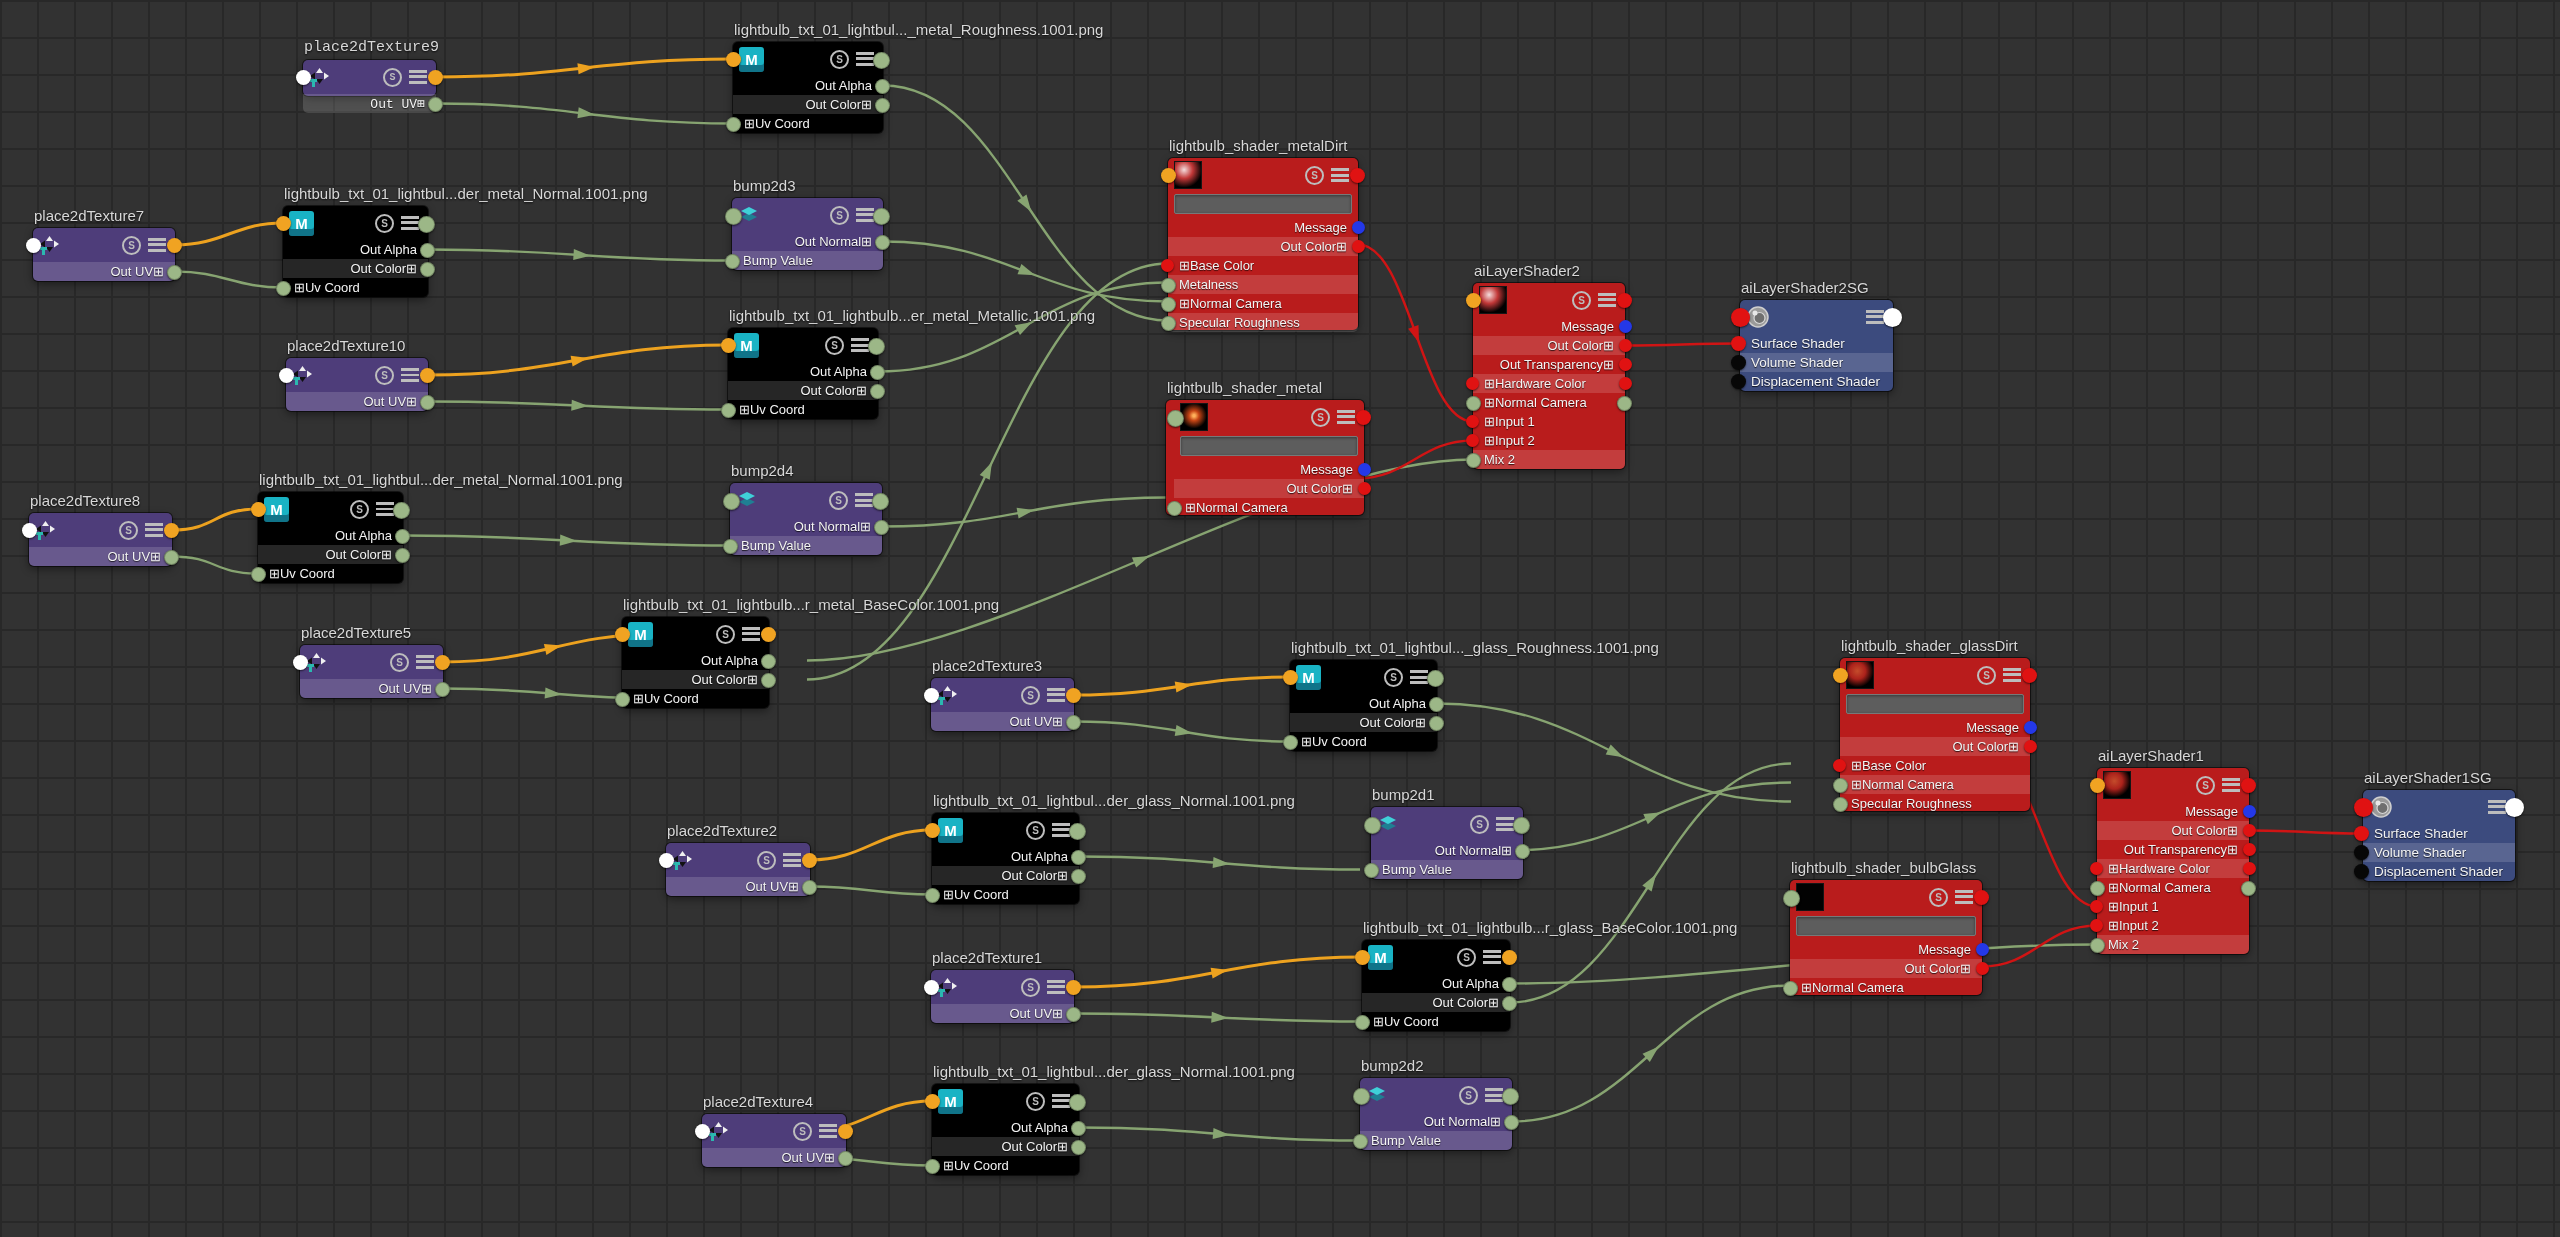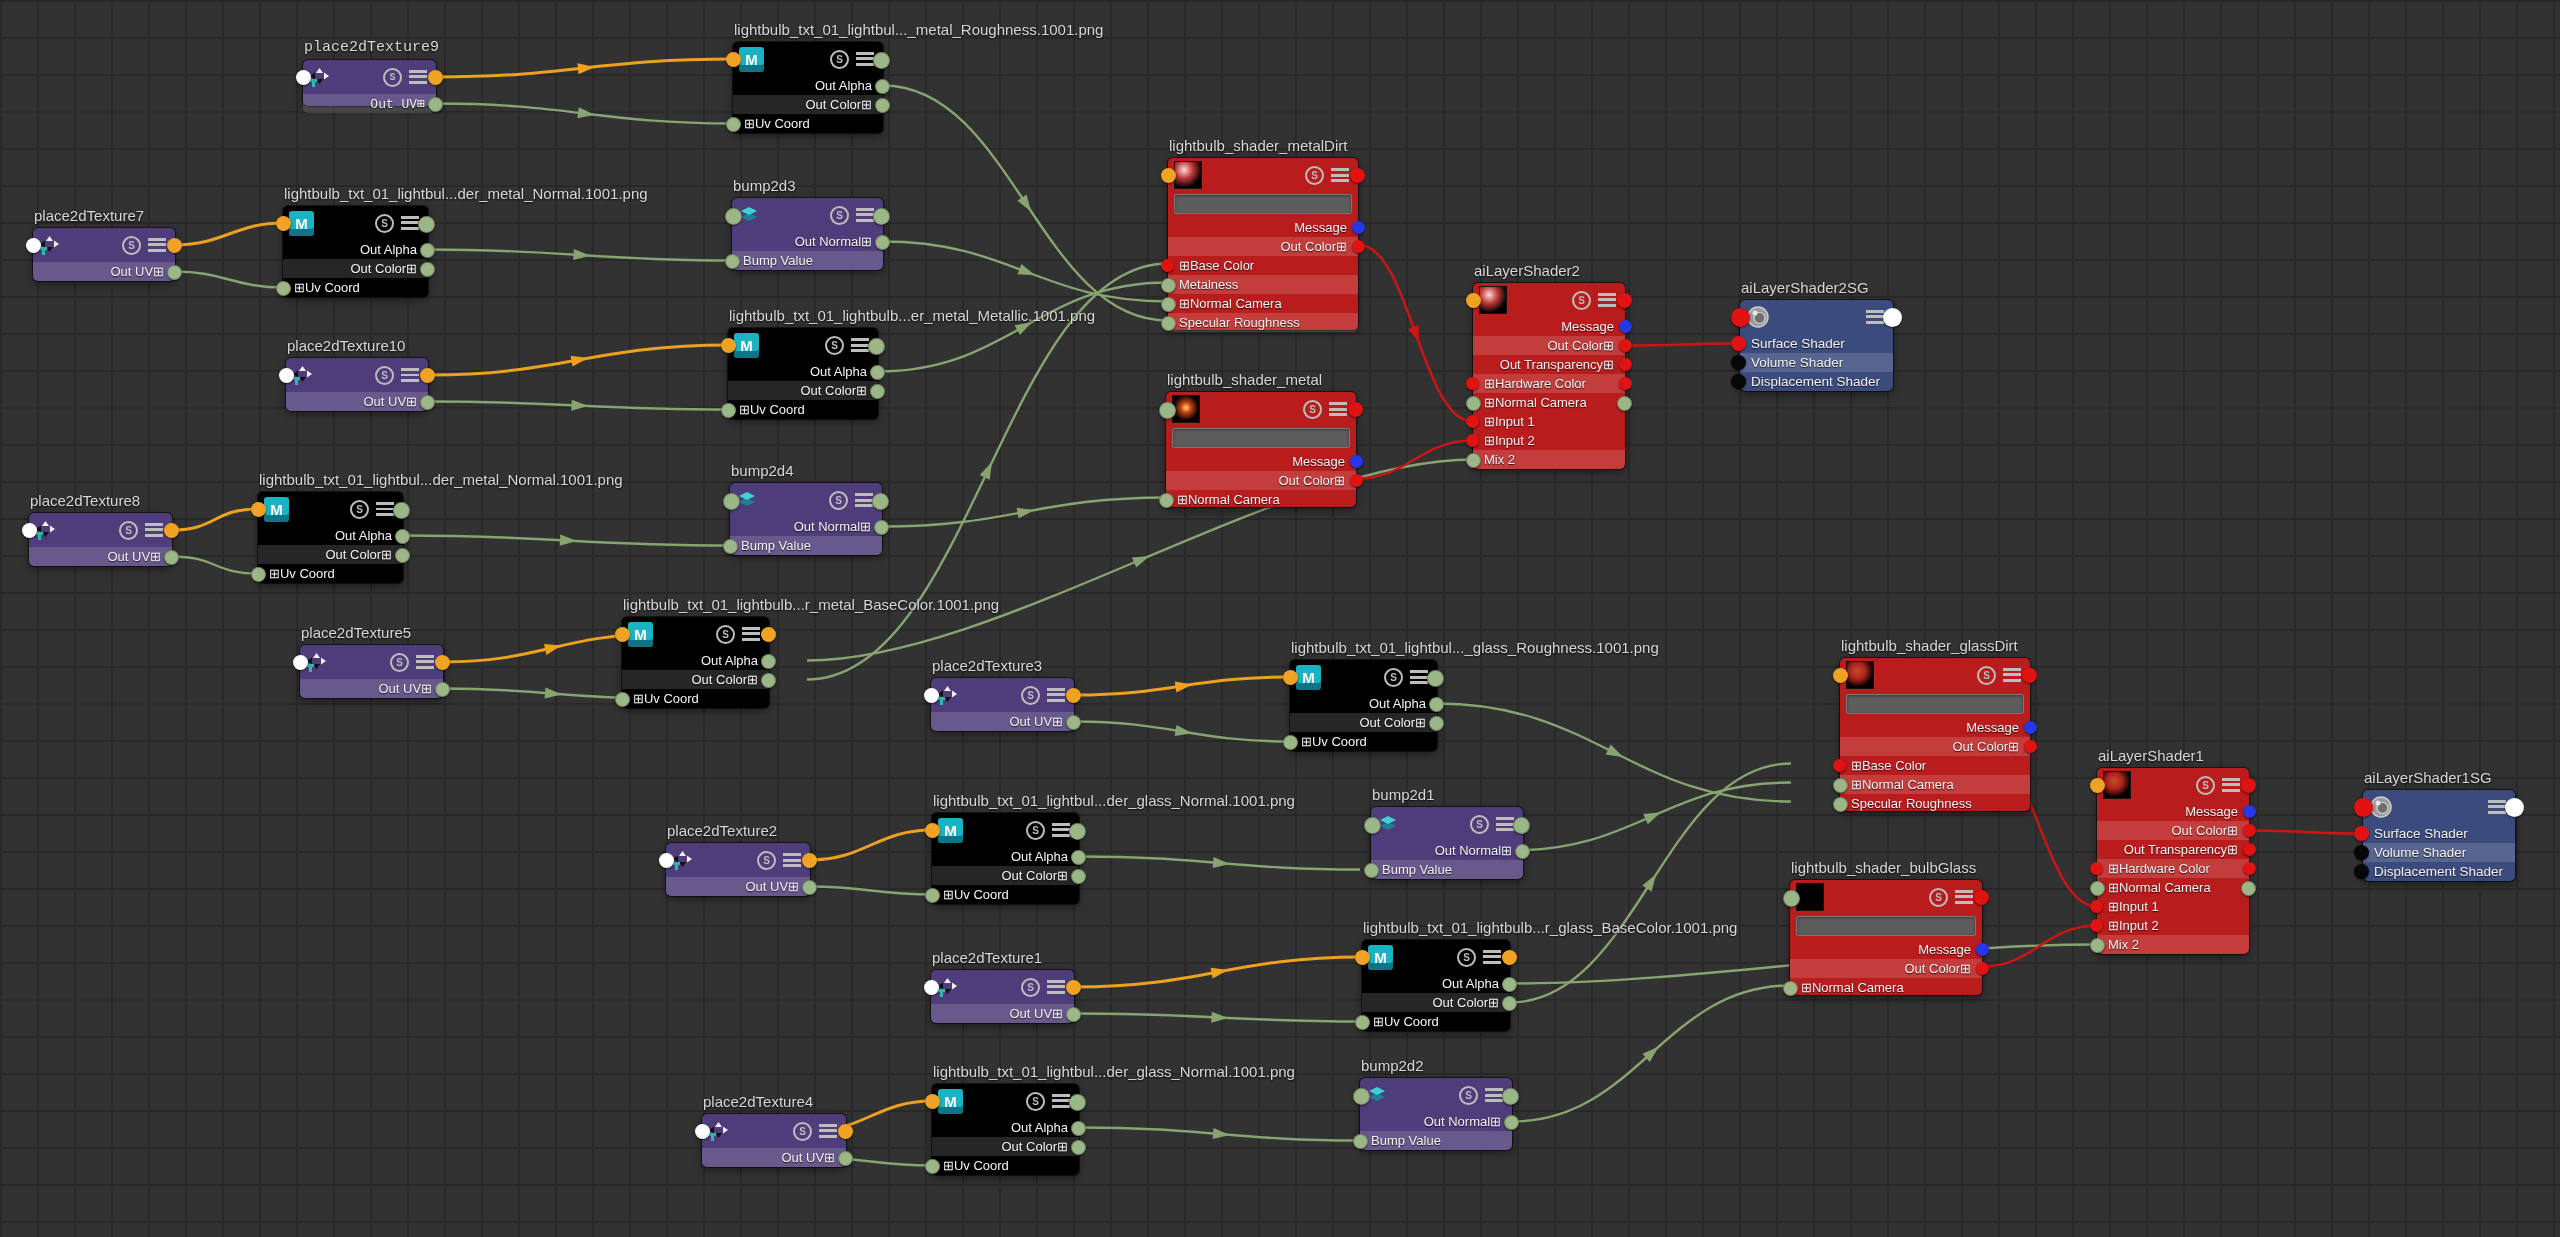--- a/index.html
+++ b/index.html
@@ -126,21 +126,21 @@
     <polygon points="1658.8,1046.6 1642.5,1053.7 1649.8,1061.9" fill="#87a471"></polygon>
     <path d="M 1358 244.5 C 1409.75 244.5 1421.25 421.5 1473 421.5" fill="none" stroke="#d01414" stroke-width="2.4"></path>
     <polygon points="1419.0,342.8 1418.5,325.0 1408.1,328.7" fill="#d01414"></polygon>
     <path d="M 1356 478.5 C 1408.65 478.5 1420.35 440.5 1473 440.5" fill="none" stroke="#d01414" stroke-width="2.4"></path>
     <path d="M 1625 345.5 C 1676.75 345.5 1688.25 343.5 1740 343.5" fill="none" stroke="#d01414" stroke-width="2.4"></path>
     <path d="M 1981 744.5 C 2033.2 744.5 2044.8 906.5 2097 906.5" fill="none" stroke="#d01414" stroke-width="2.4"></path>
     <path d="M 1982 966.5 C 2033.75 966.5 2045.25 925.5 2097 925.5" fill="none" stroke="#d01414" stroke-width="2.4"></path>
     <path d="M 2249 830.5 C 2300.3 830.5 2311.7 833.5 2363 833.5" fill="none" stroke="#d01414" stroke-width="2.4"></path>
   </svg>
 <div id="nodes">
-    <div class="node purple" style="left: 303px; top: 60px; width: 133px; height: 46px; font-family: Liberation Mono, monospace;">
+    <div class="node purple" style="left: 303px; top: 60px; width: 133px; height: 36px; font-family: Liberation Mono, monospace;">
       <div class="title">place2dTexture9</div>
       <div class="header">
         <svg class="p2dicon" width="21" height="21" viewBox="0 0 21 21">
           <path d="M10.5 1 L14 6 H7 Z" fill="#f0f0f0"></path>
           <path d="M10.5 17 L7 12 H14 Z" fill="#111"></path>
           <path d="M1 9 L6 5.5 V12.5 Z" fill="#111"></path>
           <path d="M20 9 L15 5.5 V12.5 Z" fill="#f0f0f0"></path>
           <rect x="3" y="12" width="3" height="8" fill="#2bb8b0"></rect>
           <rect x="1" y="12" width="7" height="3" fill="#2bb8b0"></rect>
         </svg>
@@ -327,21 +327,21 @@
       </div>
       <div class="row">
         <span>⊞Normal Camera</span>
         <div class="dot rdot dL c-g"></div>
       </div>
       <div class="row lt">
         <span>Specular Roughness</span>
         <div class="dot rdot dL c-g"></div>
       </div>
     </div>
-    <div class="node shader" style="left: 1166px; top: 392px; width: 190px; height: 115px;">
+    <div class="node shader" style="left: 1166px; top: 400px; width: 190px; height: 115px; padding-left: 8px;">
       <div class="title">lightbulb_shader_metal</div>
       <div class="header">
         <div class="thumb glowOrange"></div>
         <div class="hicons">
           <div class="sbadge">S</div>
           <div class="bars"></div>
         </div>
         <div class="dot hdot dL c-g"></div>
         <div class="dot hdot dR c-r"></div>
       </div>

